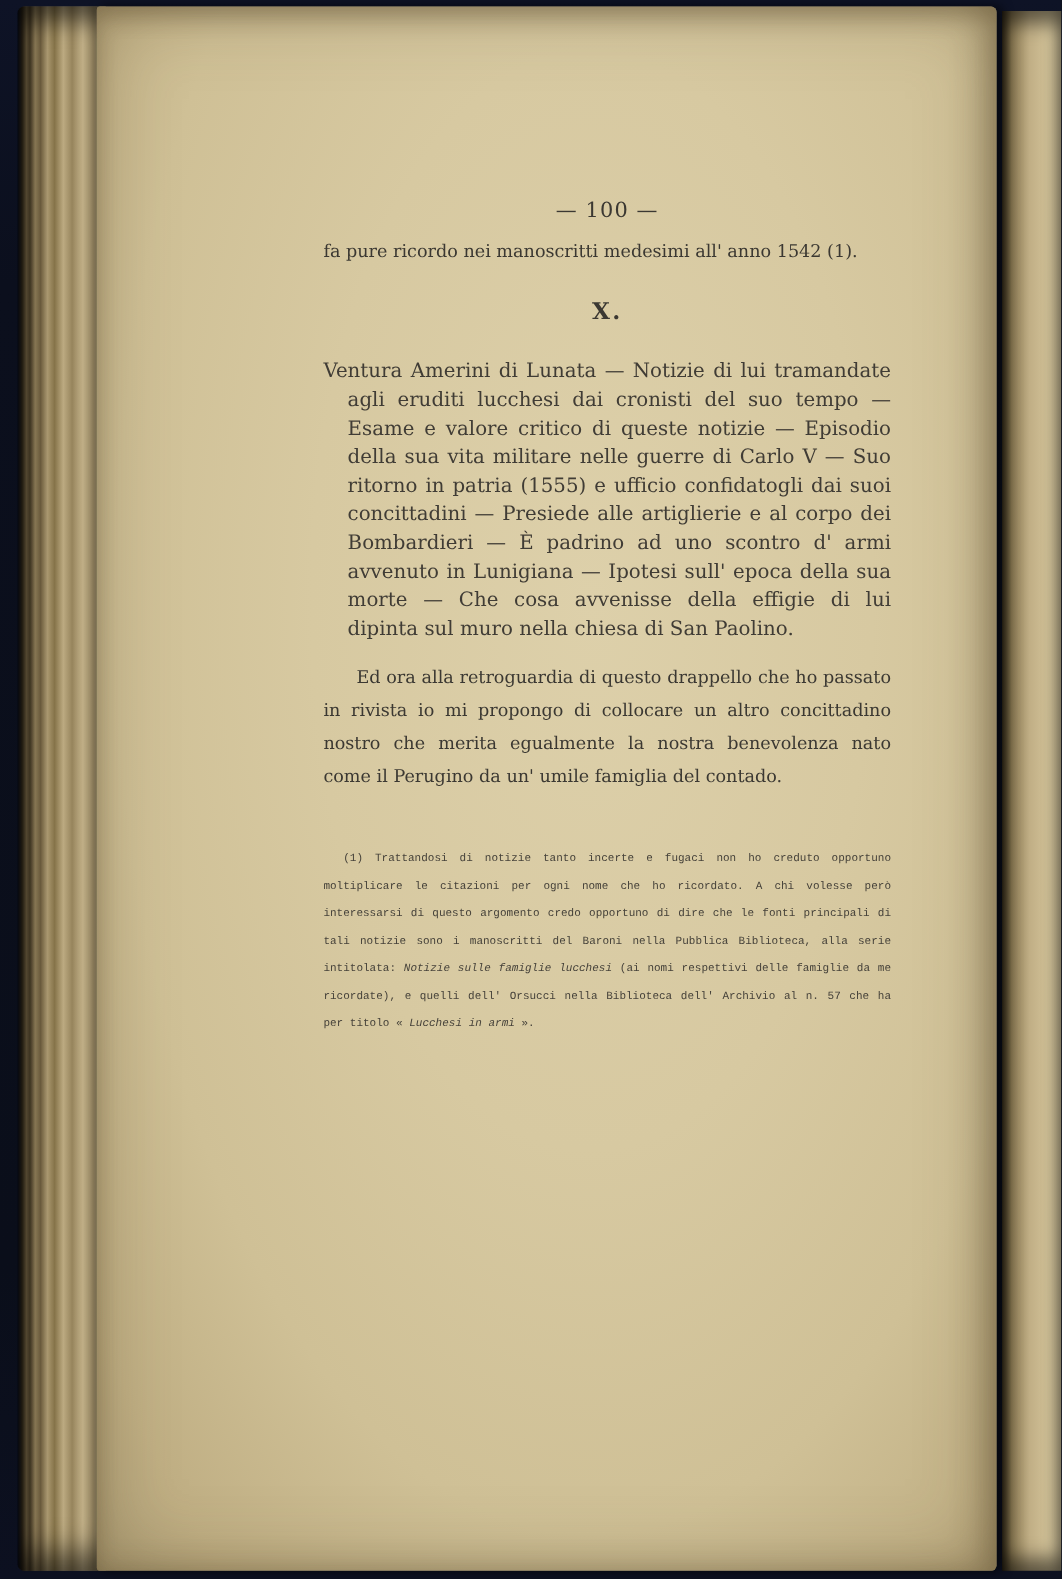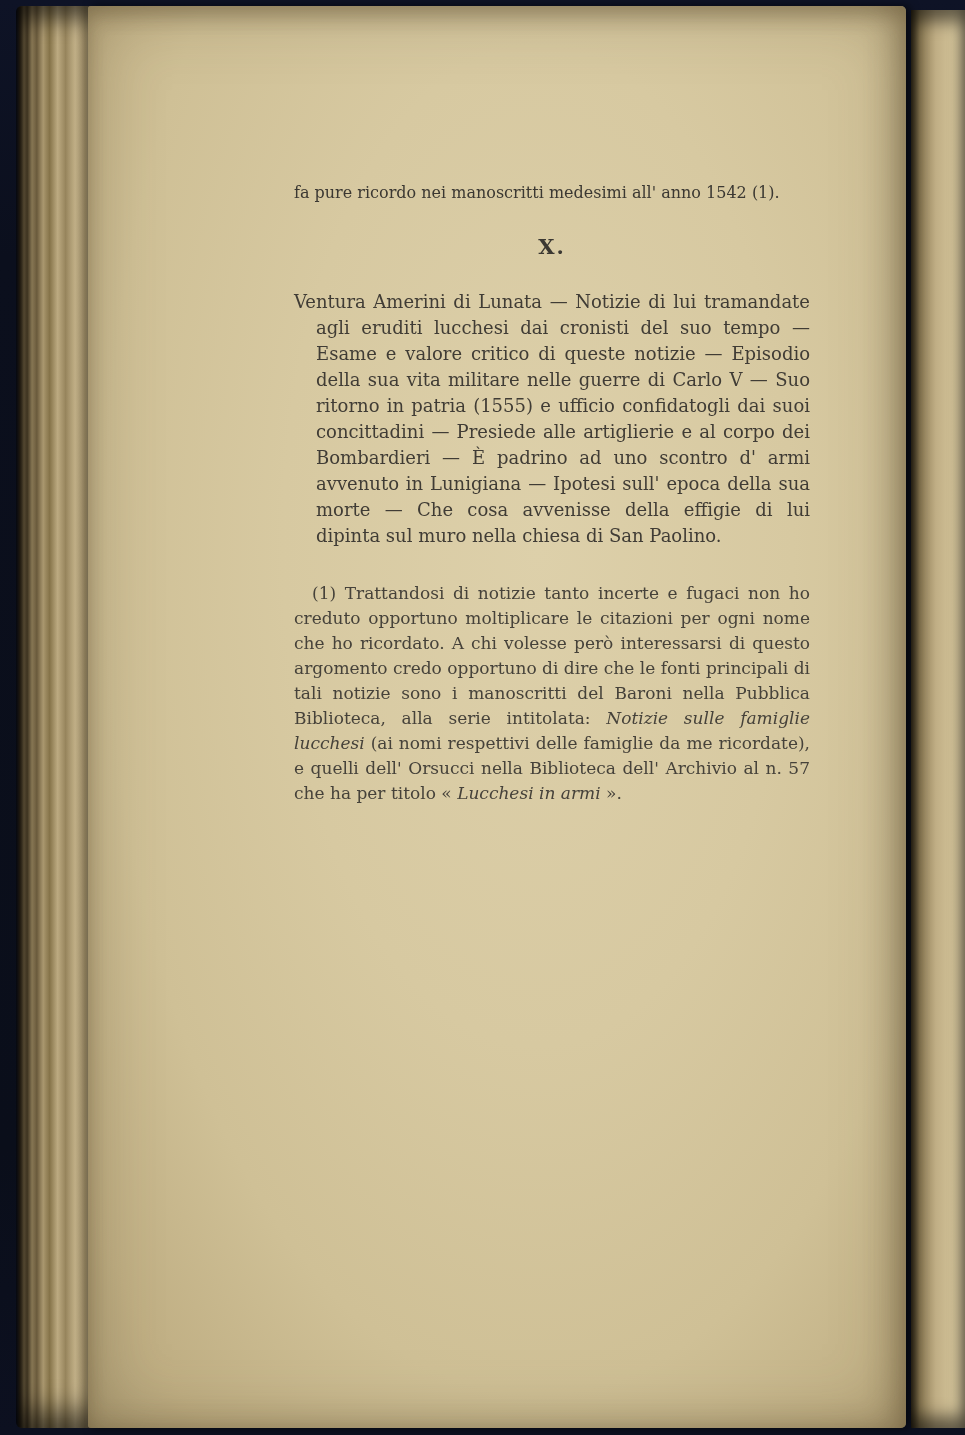--- a/index.html
+++ b/index.html
@@ -96,49 +96,52 @@
     text-align: justify;
     padding-left: 22px;
     text-indent: -22px;
     margin: 0 0 0 0;
     color: #403c35;
   }
   .body-block {
     margin-top: 16px;
   }
   .footnote {
-    margin-top: 32px;
-    font-size: 17px;
+    margin-top: 48px;
+    font-size: 10px;
     line-height: 25px;
     text-align: justify;
     text-indent: 18px;
     color: #46423a;
+    font-family: Liberation Mono, monospace;
   }
   .footnote i {
     font-style: italic;
   }
 </style>
 </head>
 <body>
 
 <div class="scene">
 
   <div class="page-stack"></div>
 
   <div class="page">
     <div class="content">
 
+      <div class="page-number">— 100 —</div>
 
       <p class="para">fa pure ricordo nei manoscritti medesimi all' anno 1542 (1).</p>
 
       <div class="chapter-heading">X.</div>
 
       <p class="summary">Ventura Amerini di Lunata — Notizie di lui tramandate agli eruditi lucchesi dai cronisti del suo tempo — Esame e valore critico di queste notizie — Episodio della sua vita militare nelle guerre di Carlo V — Suo ritorno in patria (1555) e ufficio confidatogli dai suoi concittadini — Presiede alle artiglierie e al corpo dei Bombardieri — È padrino ad uno scontro d' armi avvenuto in Lunigiana — Ipotesi sull' epoca della sua morte — Che cosa avvenisse della effigie di lui dipinta sul muro nella chiesa di San Paolino.</p>
 
       <div class="body-block">
+        <p class="para indent">Ed ora alla retroguardia di questo drappello che ho passato in rivista io mi propongo di collocare un altro concittadino nostro che merita egualmente la nostra benevolenza nato come il Perugino da un' umile famiglia del contado.</p>
       </div>
 
       <p class="footnote"><span>(1) Trattandosi di notizie tanto incerte e fugaci non ho creduto opportuno moltiplicare le citazioni per ogni nome che ho ricordato. A chi volesse però interessarsi di questo argomento credo opportuno di dire che le fonti principali di tali notizie sono i manoscritti del Baroni nella Pubblica Biblioteca, alla serie intitolata: </span><i>Notizie sulle famiglie lucchesi</i><span> (ai nomi respettivi delle famiglie da me ricordate), e quelli dell' Orsucci nella Biblioteca dell' Archivio al n. 57 che ha per titolo « </span><i>Lucchesi in armi</i><span> ».</span></p>
 
     </div>
   </div>
 
   <div class="next-page"></div>
 
 </div>

